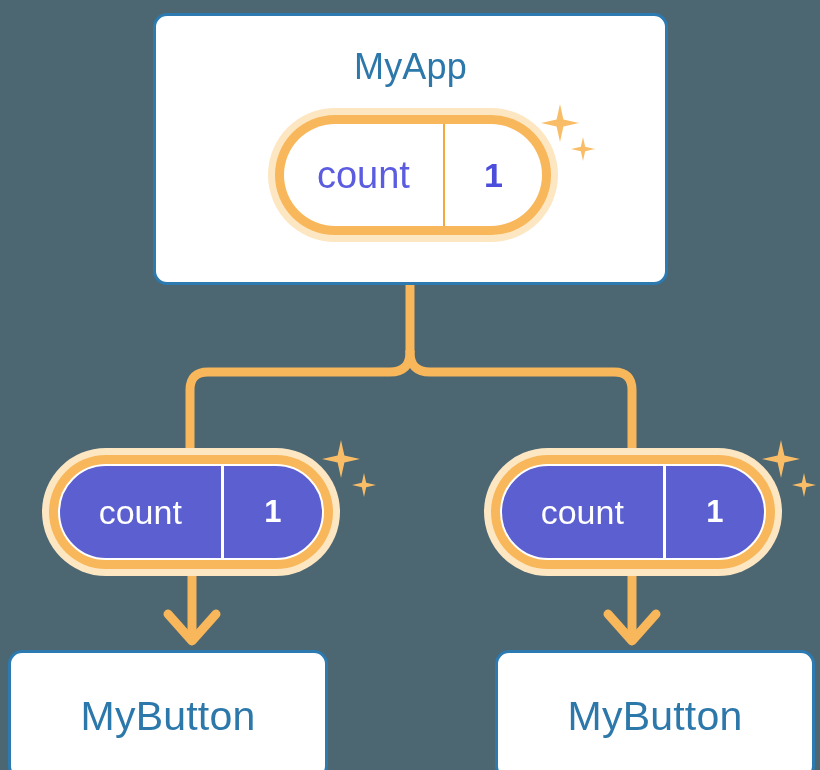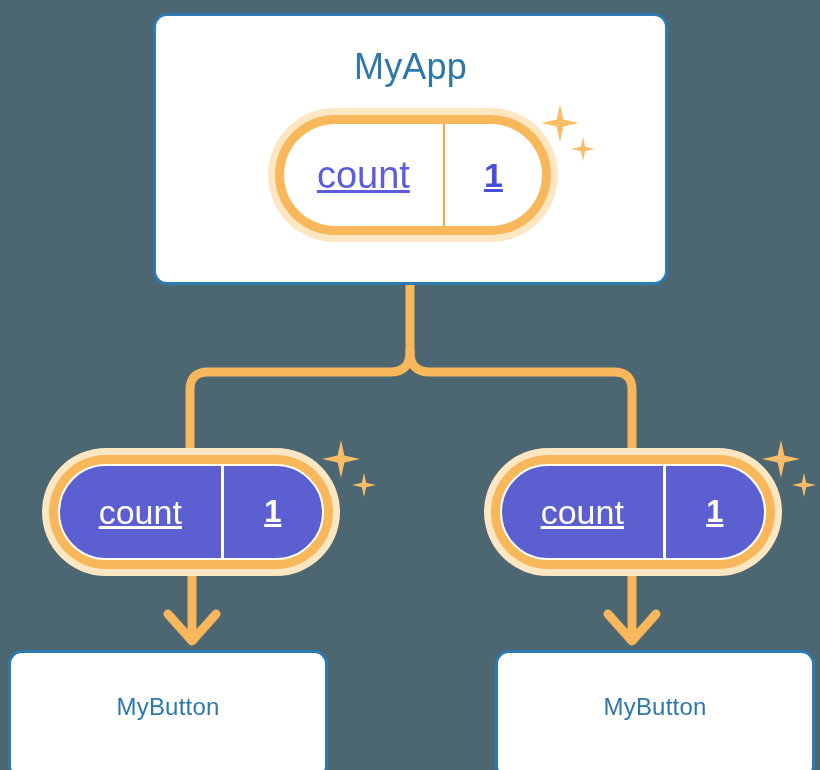--- a/index.html
+++ b/index.html
@@ -61,21 +61,21 @@
     height: 130px;
   }
   #card-mybutton-right {
     left: 495px;
     top: 650px;
     width: 320px;
     height: 130px;
   }
   .btn-card .card-title {
     margin-top: 40px;
-    font-size: 24px;
+    font-size: 41px;
   }
 
   
   .pill-wrap {
     position: absolute;
     box-sizing: border-box;
     border-radius: 999px;
     background: #fde7c3;        
     padding: 7px;
     display: flex;
@@ -94,21 +94,20 @@
     border-radius: 999px;
     display: flex;
     align-items: stretch;
     overflow: hidden;
   }
   .pill-name, .pill-value {
     display: flex;
     align-items: center;
     justify-content: center;
     white-space: nowrap;
-    text-decoration: underline;
   }
 
   
   .pill-light .pill-body {
     background: #ffffff;
   }
   .pill-light .pill-name {
     flex: 1 1 62%;
     color: #5b5ce0;
     font-size: 38px;

